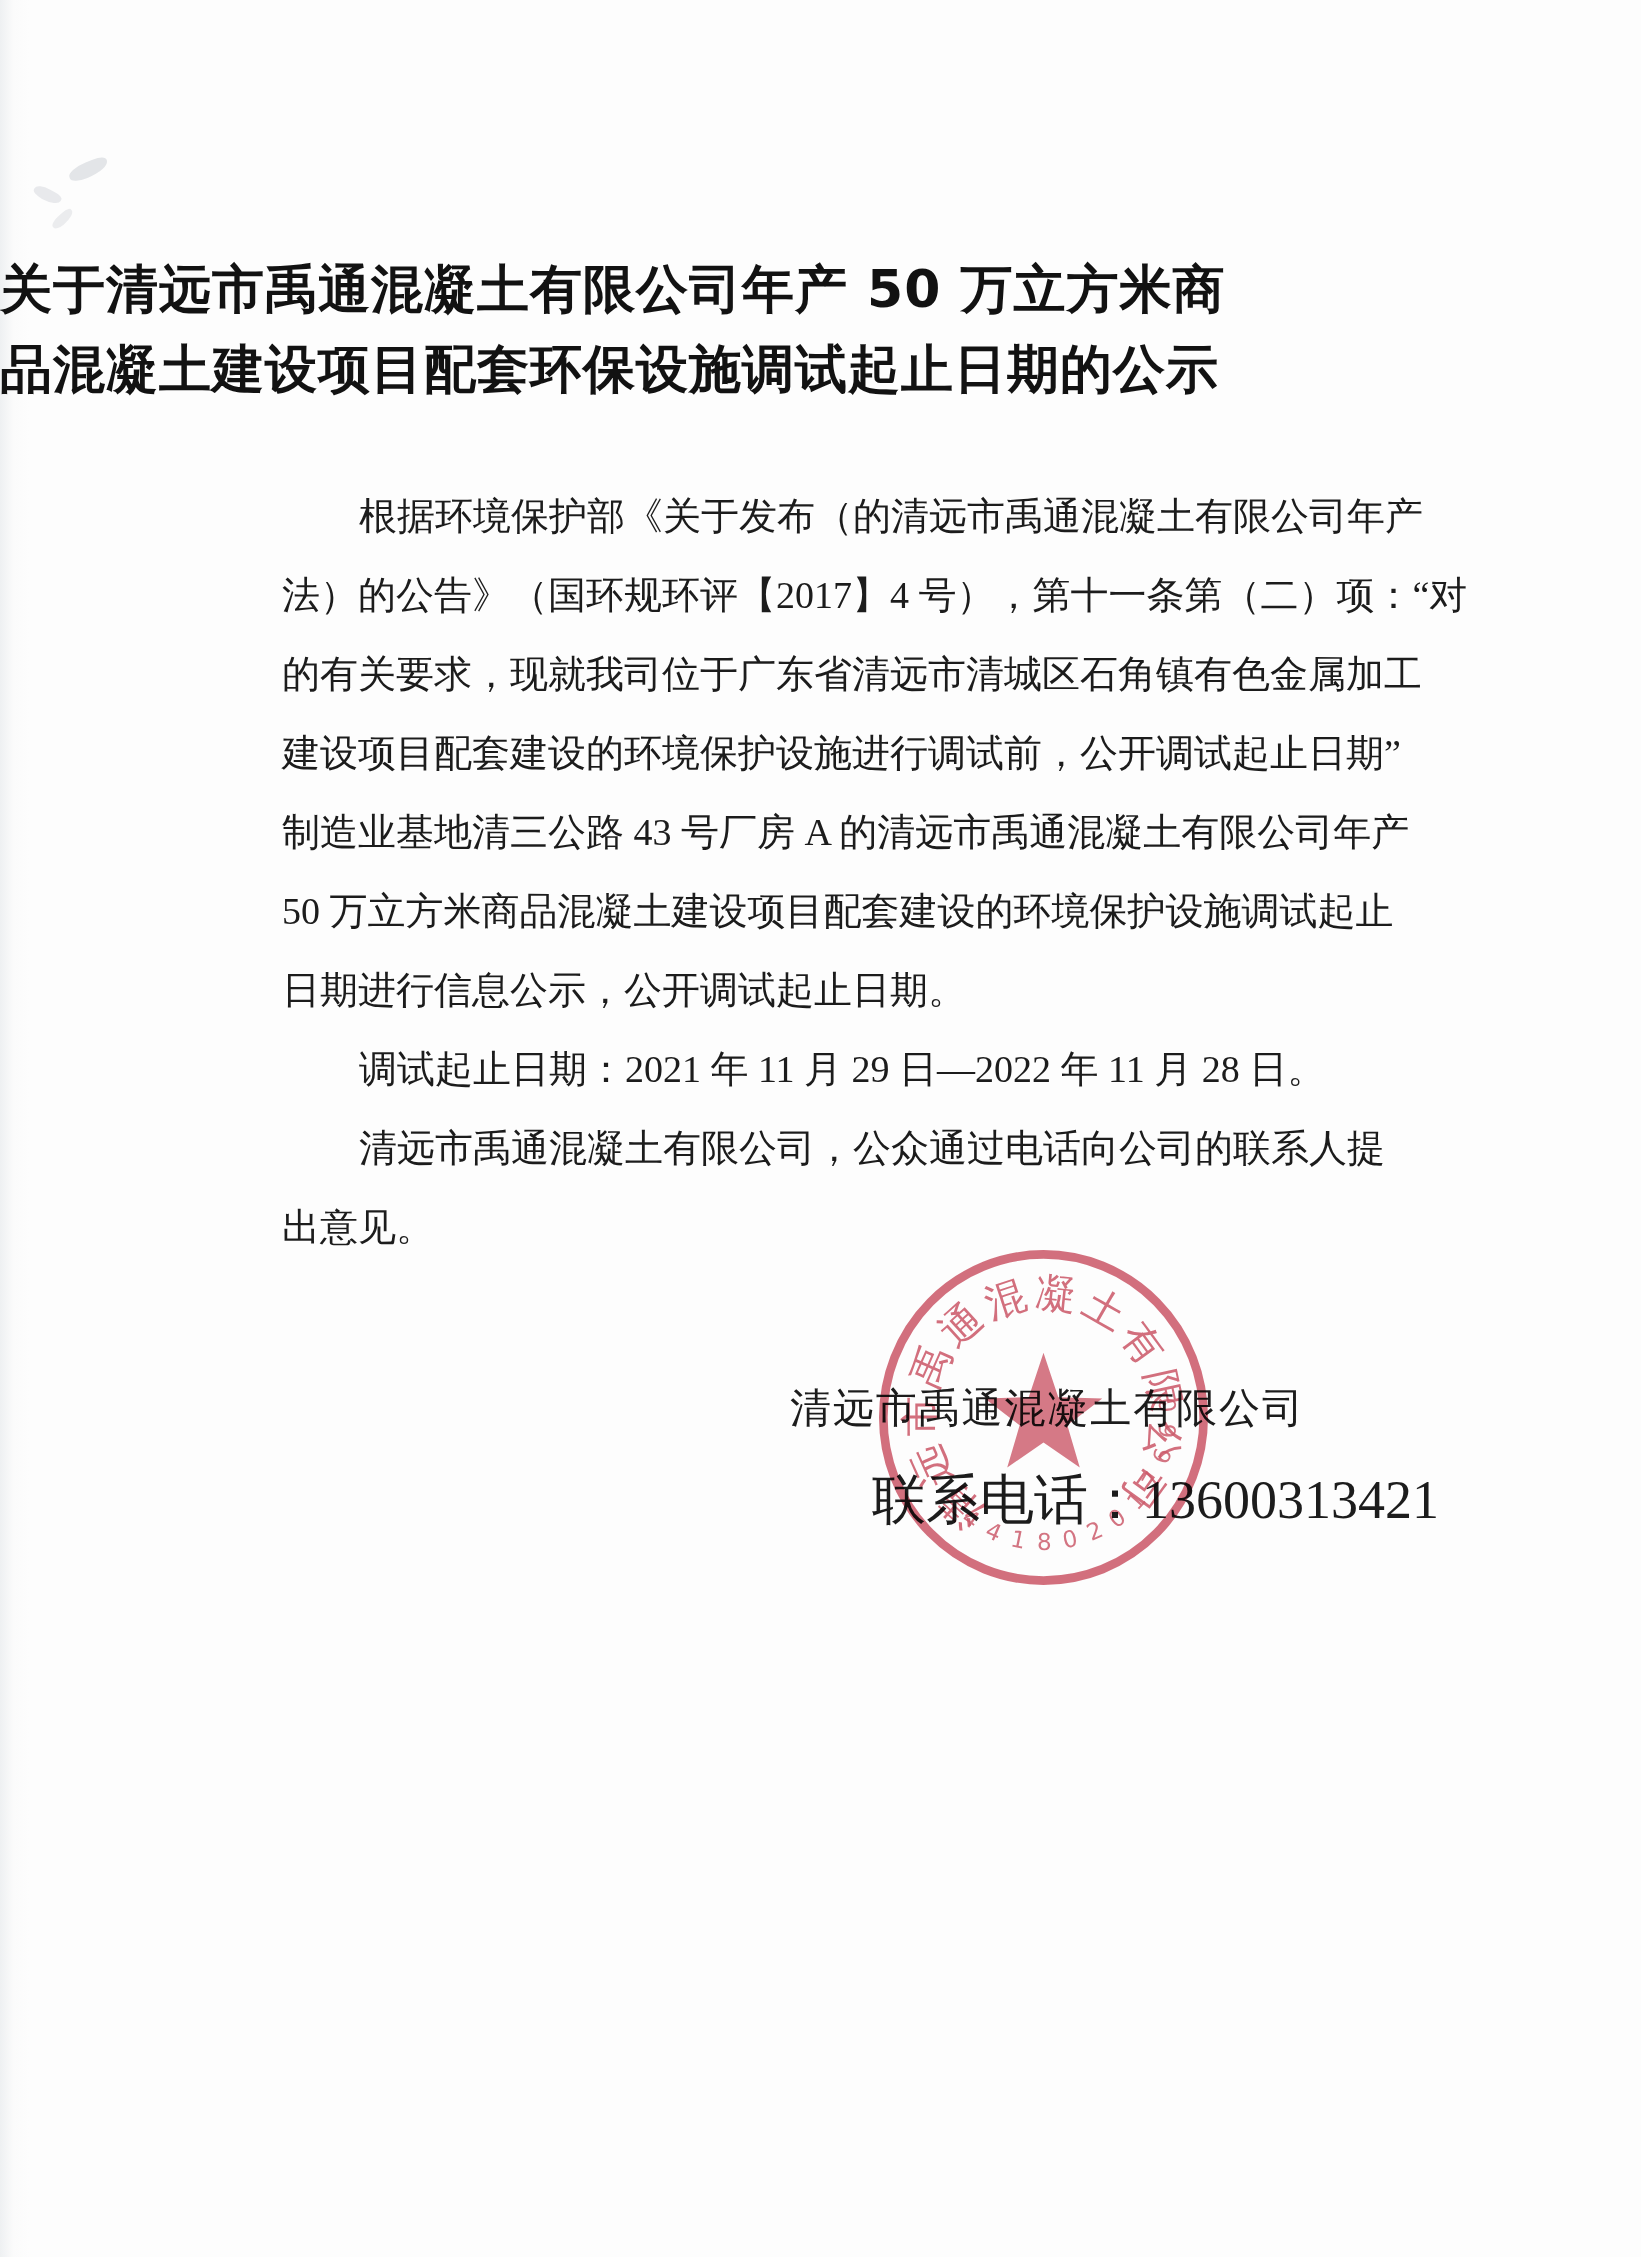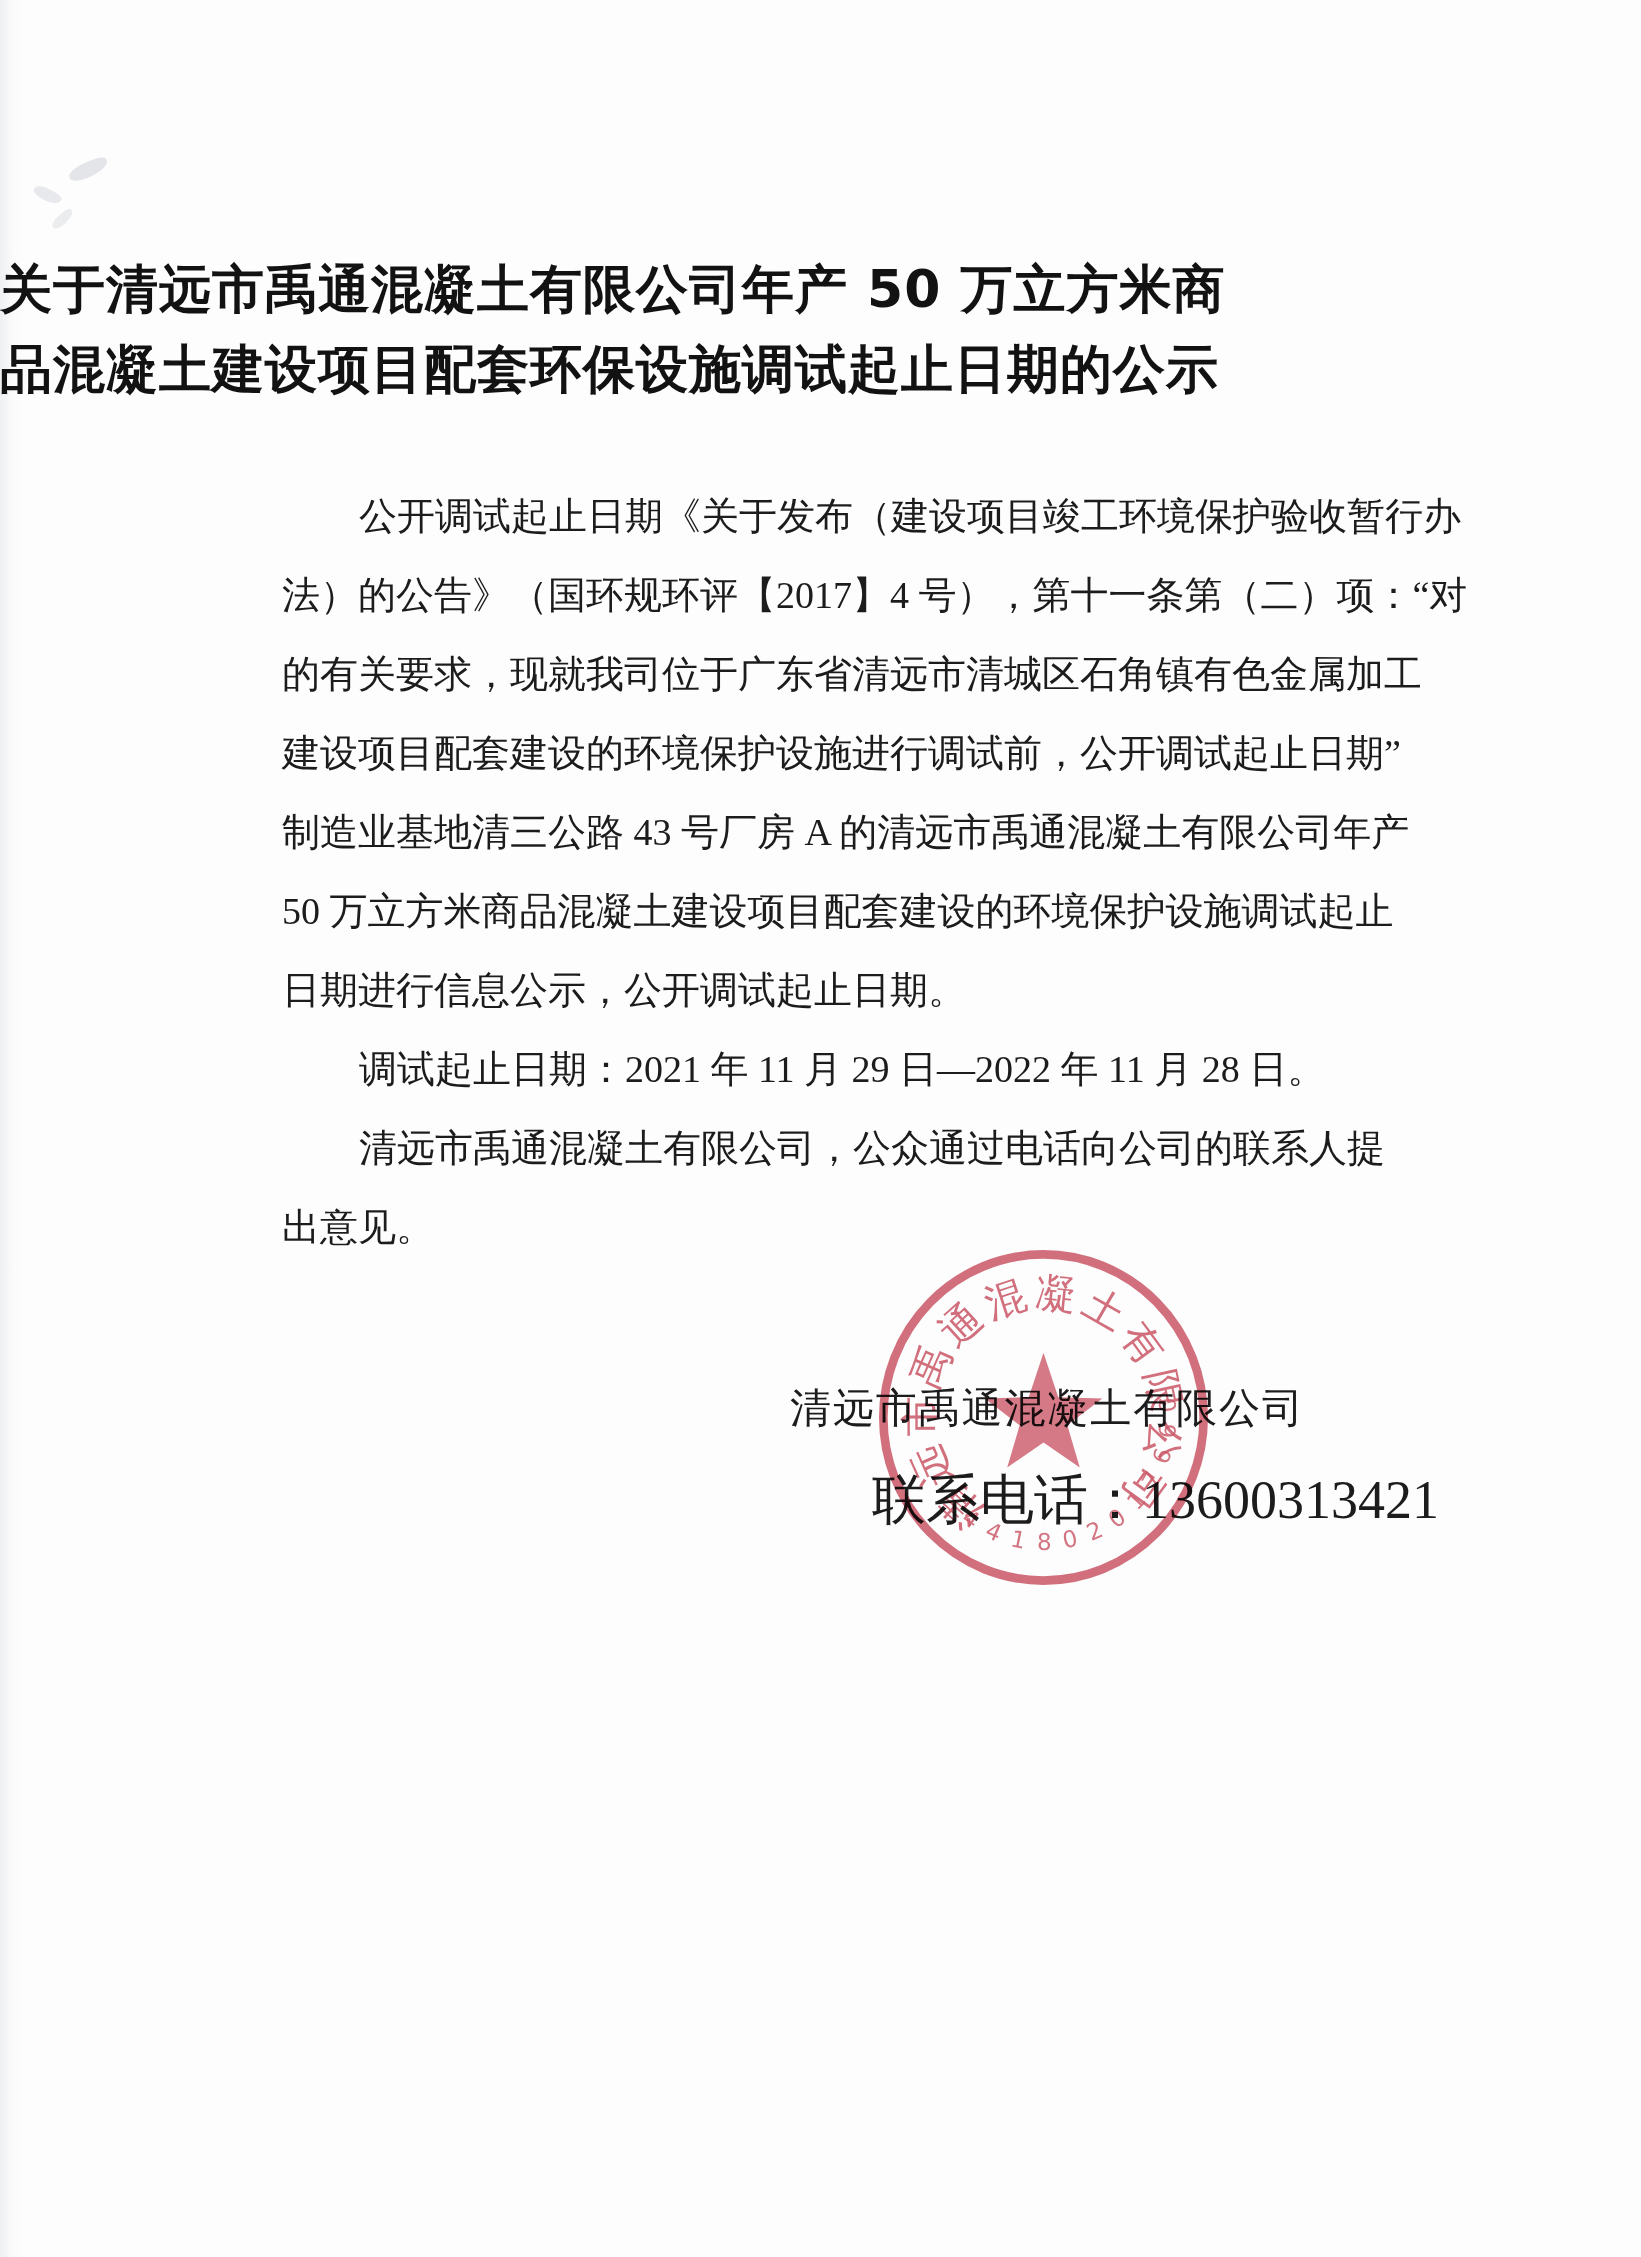--- a/index.html
+++ b/index.html
@@ -54,21 +54,21 @@
   <div class="smudge s1"></div>
   <div class="smudge s2"></div>
   <div class="smudge s3"></div>
 
   <div class="doc-title">
     <div>关于清远市禹通混凝土有限公司年产 50 万立方米商</div>
     <div>品混凝土建设项目配套环保设施调试起止日期的公示</div>
   </div>
 
   <div class="body-text">
-    <div class="line indent">公开调试起止日期《关于发布（建设项目竣工环境保护验收暂行办</div>
+    <div class="line indent">根据环境保护部《关于发布（的清远市禹通混凝土有限公司年产</div>
     <div class="line">法）的公告》（国环规环评【2017】4 号），第十一条第（二）项：“对</div>
     <div class="line">的有关要求，现就我司位于广东省清远市清城区石角镇有色金属加工</div>
     <div class="line">建设项目配套建设的环境保护设施进行调试前，公开调试起止日期”</div>
     <div class="line">制造业基地清三公路 43 号厂房 A 的清远市禹通混凝土有限公司年产</div>
     <div class="line">50 万立方米商品混凝土建设项目配套建设的环境保护设施调试起止</div>
     <div class="line">日期进行信息公示，公开调试起止日期。</div>
     <div class="line indent">调试起止日期：2021 年 11 月 29 日—2022 年 11 月 28 日。</div>
     <div class="line indent">清远市禹通混凝土有限公司，公众通过电话向公司的联系人提</div>
     <div class="line">出意见。</div>
   </div>

